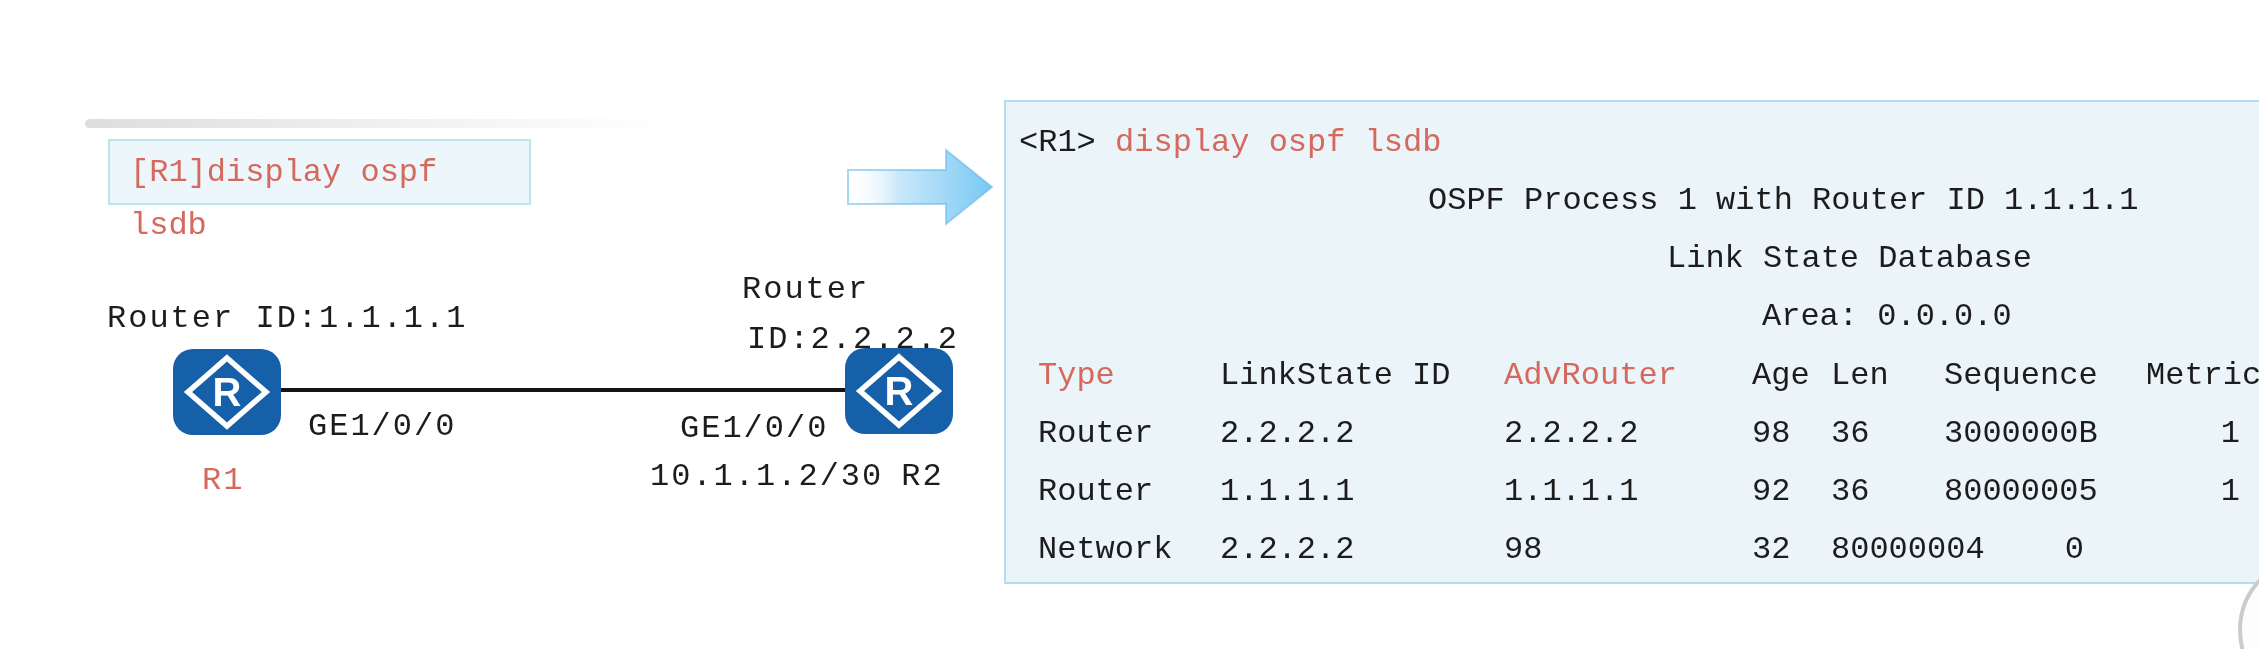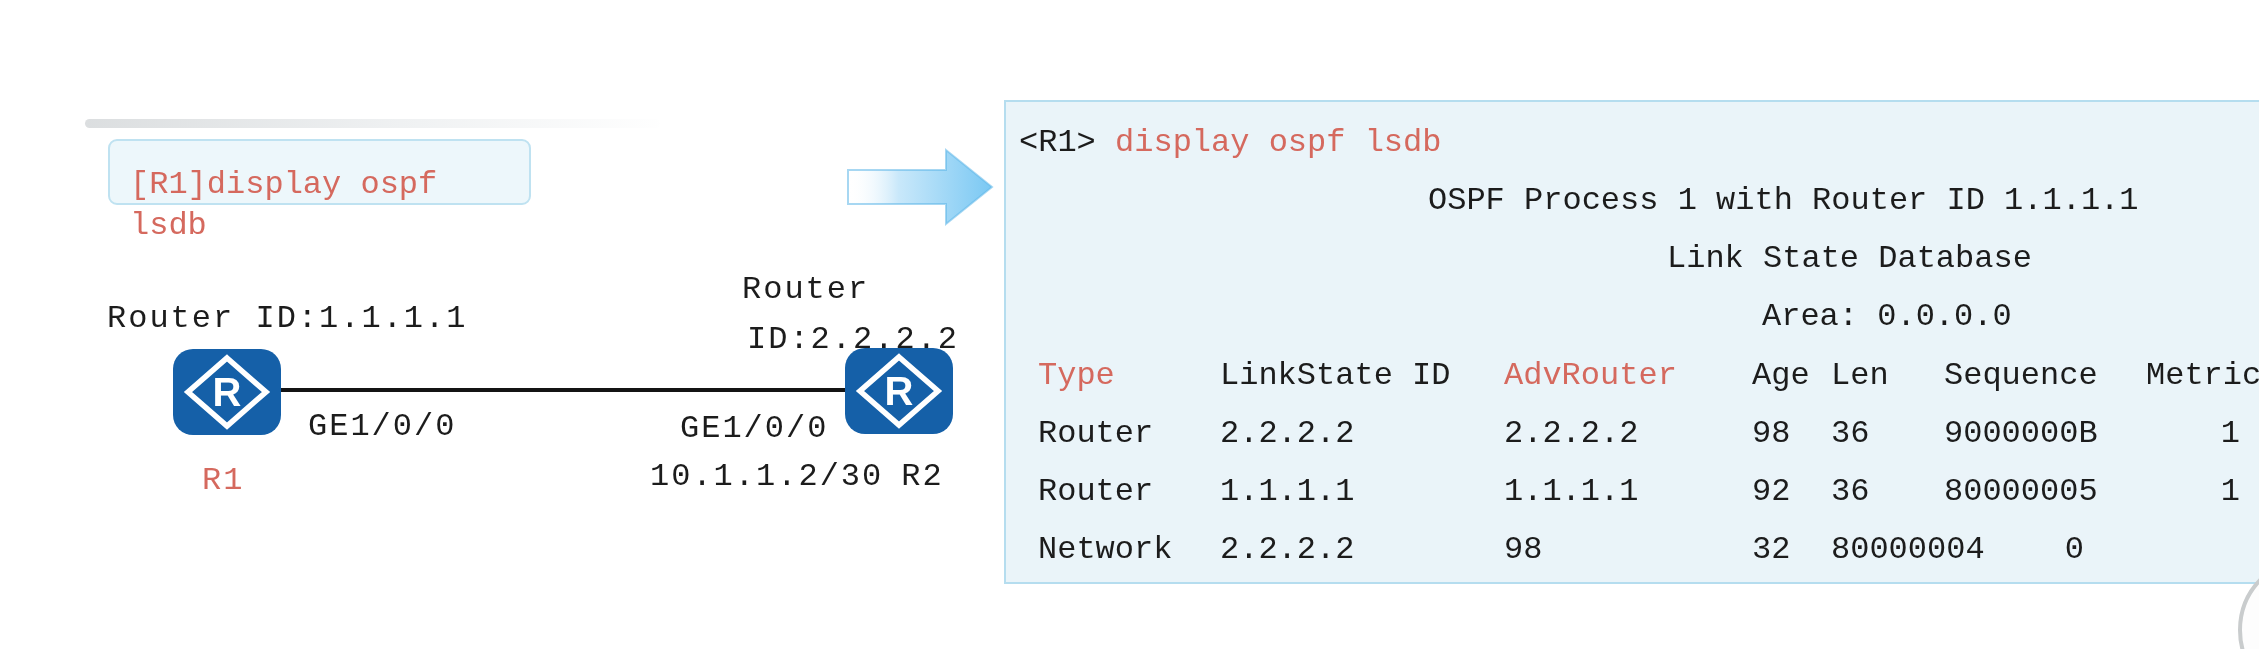--- a/index.html
+++ b/index.html
@@ -13,22 +13,22 @@
   .red{color:#d5695e;}
   .ls{letter-spacing:2px;}
   
   .streak{
     left:85px; top:119px; width:575px; height:9px; border-radius:5px;
     background:linear-gradient(90deg, rgba(190,195,198,0.55), rgba(215,220,223,0.40) 55%, rgba(240,243,245,0.05));
   }
   
   .cmdbox{
     left:108px; top:139px; width:399px; height:62px;
-    background:#edf7fb; border:2px solid #bfe2f1; border-radius:9px;
-    display:flex; align-items:flex-end; padding-left:20px;
+    background:#edf7fb; border:2px solid #bfe2f1; border-radius:1px;
+    display:flex; align-items:center; padding-left:20px;
   }
   .cmd-overflow{left:130px; top:207px;}
   
   .lbl-rid1{left:107px; top:272px;margin-top:28px;}
   .lbl-router2{left:742px; top:271px; z-index:3;}
   .lbl-id2{left:747px; top:321px; z-index:3;text-align:right;}
   .lbl-ge-left{left:308px; top:408px;}
   .lbl-r1{left:202px; top:462px;}
   .lbl-ip1{left:298px; top:460px;}
   .lbl-ge-right{left:680px; top:410px;}
@@ -127,21 +127,21 @@
       <div>Age</div>
       <div>Len</div>
       <div>Sequence</div>
       <div>Metric</div>
 
       <div>Router</div>
       <div>2.2.2.2</div>
       <div>2.2.2.2</div>
       <div>98</div>
       <div>36</div>
-      <div>9000000B</div>
+      <div>3000000B</div>
       <div class="m-val">1</div>
 
       <div>Router</div>
       <div>1.1.1.1</div>
       <div>1.1.1.1</div>
       <div>92</div>
       <div>36</div>
       <div>80000005</div>
       <div class="m-val">1</div>
 

